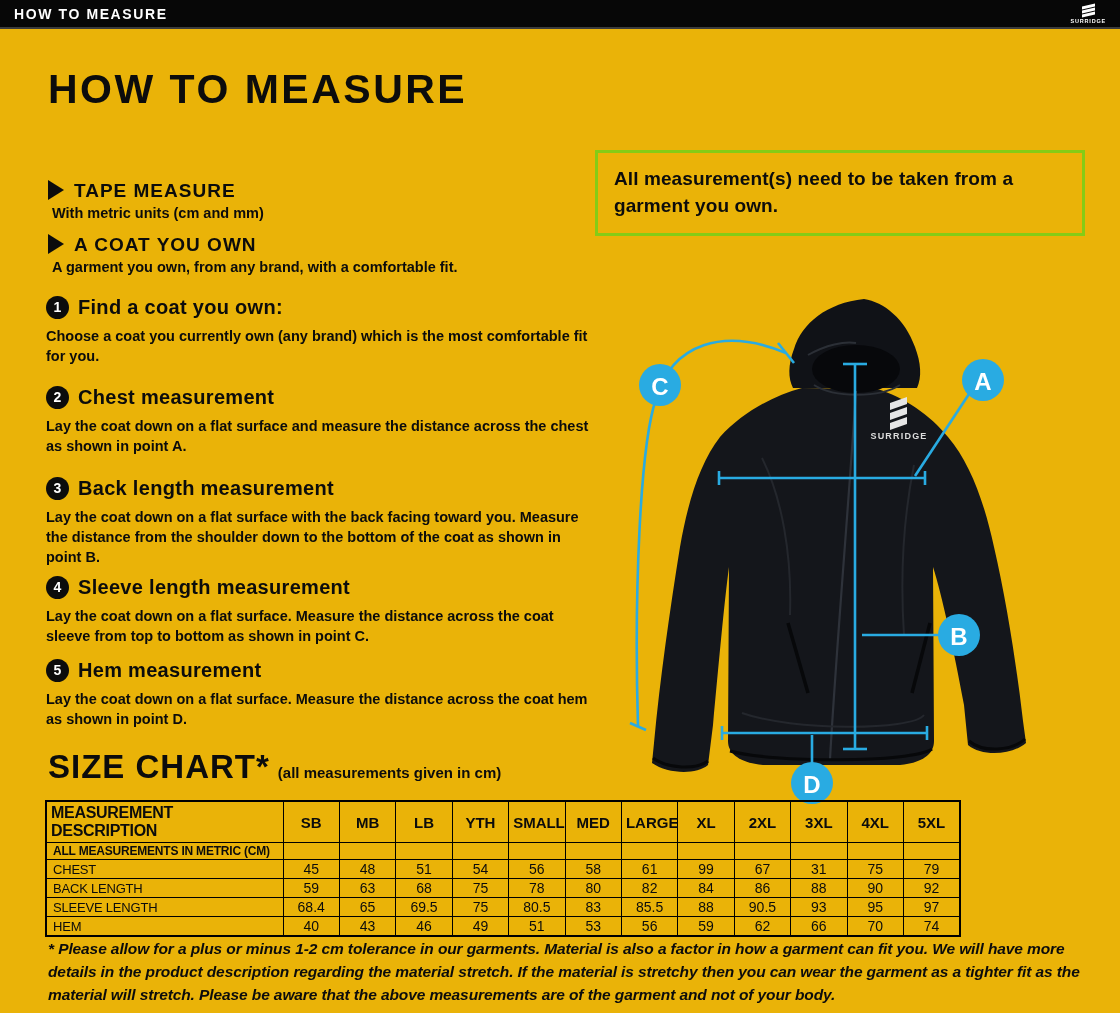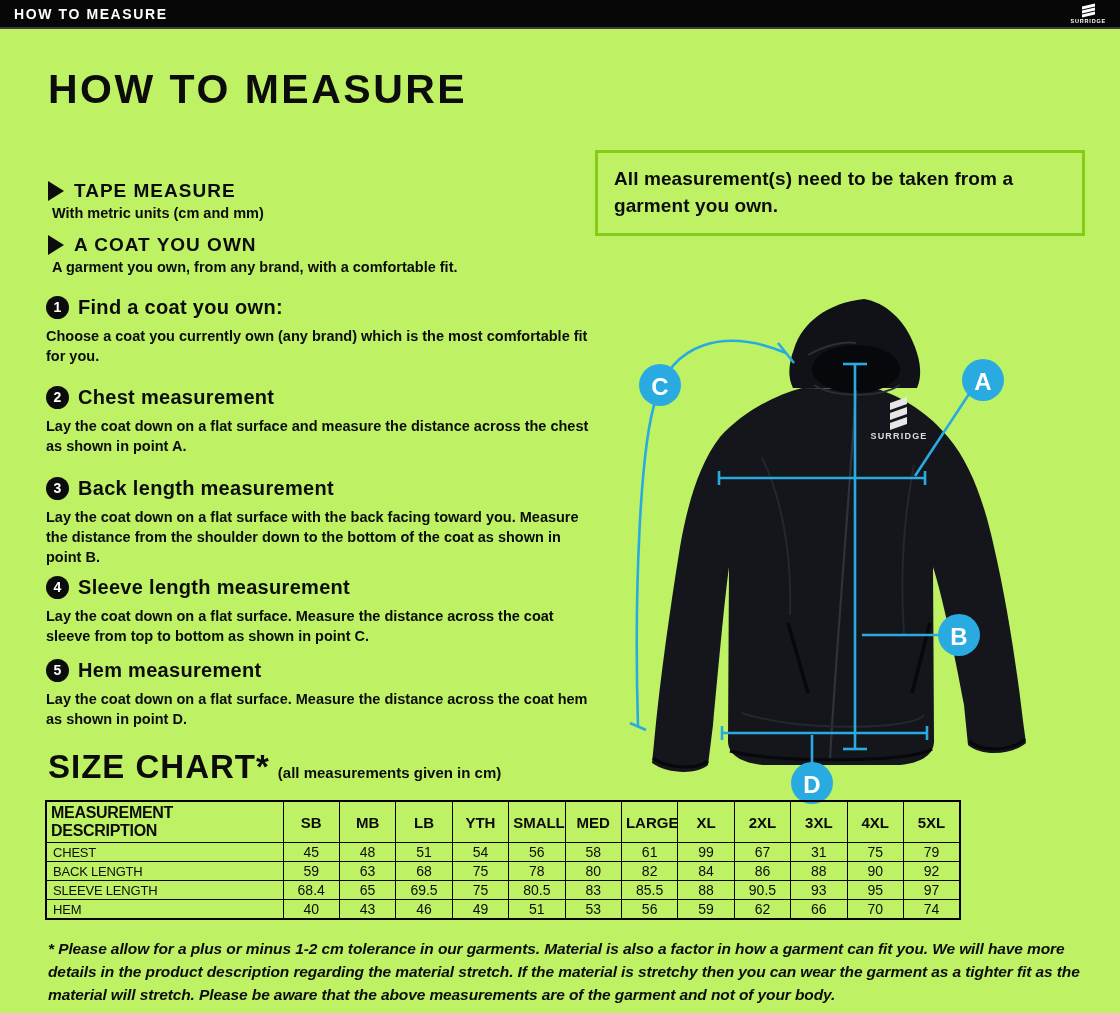--- a/index.html
+++ b/index.html
@@ -1,18 +1,18 @@
 <!DOCTYPE html>
 <html><head>
 <meta charset="utf-8">
 <style>
   * { margin:0; padding:0; box-sizing:border-box; }
   html,body { background:#e8e8e8; }
   .page {
-    position:relative; width:1120px; height:1013px; background:#bef264;
+    position:relative; width:1120px; height:1013px; background:#eab308;
     font-family:"Liberation Sans", sans-serif; color:#0c0c0c; overflow:hidden;
     margin:0 auto;
   }
   
   .topbar {
     position:absolute; left:0; top:0; width:1120px; height:29px; background:#070707;
     display:flex; align-items:center; justify-content:space-between; padding:0 10px 0 14px;
     border-bottom:2px solid #3c3c3c;
   }
   .topbar-title { color:#fff; font-size:14px; font-weight:bold; letter-spacing:1.6px; }
@@ -22,21 +22,21 @@
   
   .h1 {
     position:absolute; left:48px; top:66px; font-size:41px; font-weight:800;
     letter-spacing:2.5px; color:#0c0c0c;
   }
   .h2 {
     position:absolute; left:48px; top:126px; font-size:27px; font-weight:800; letter-spacing:1px;
   }
   
   .req { position:absolute; left:48px; width:540px; }
-  .req-head { display:flex; align-items:center; gap:10px; }
+  .req-head { display:flex; gap:10px; }
   .tri { width:0; height:0; border-top:10px solid transparent; border-bottom:10px solid transparent; border-left:16px solid #0c0c0c; }
   .req-title { font-size:19px; font-weight:800; letter-spacing:1px; }
   .req-desc { font-size:14.5px; font-weight:bold; margin-top:3px; margin-left:4px; }
   #req-0 { top:180px; } #req-1 { top:234px; }
   
   .step { position:absolute; left:46px; width:548px; }
   .step-head { display:flex; align-items:center; gap:9px; }
   .step-num {
     width:23px; height:23px; background:#0c0c0c; border-radius:50%; color:#fff;
     font-size:14px; font-weight:bold; text-align:center; line-height:23px; flex:0 0 23px;
@@ -274,20 +274,35 @@
           <th>LARGE</th>
           <th>XL</th>
           <th>2XL</th>
           <th>3XL</th>
           <th>4XL</th>
           <th>5XL</th>
         </tr>
       </thead>
     <tbody id="size-tbody">
         <tr>
+          <td class="metric-note">ALL MEASUREMENTS IN METRIC (CM)</td>
+          <td class="metric-note"></td>
+          <td class="metric-note"></td>
+          <td class="metric-note"></td>
+          <td class="metric-note"></td>
+          <td class="metric-note"></td>
+          <td class="metric-note"></td>
+          <td class="metric-note"></td>
+          <td class="metric-note"></td>
+          <td class="metric-note"></td>
+          <td class="metric-note"></td>
+          <td class="metric-note"></td>
+          <td class="metric-note"></td>
+        </tr>
+        <tr>
           <td class="row-label">CHEST</td>
           <td>45</td>
           <td>48</td>
           <td>51</td>
           <td>54</td>
           <td>56</td>
           <td>58</td>
           <td>61</td>
           <td>99</td>
           <td>67</td>

